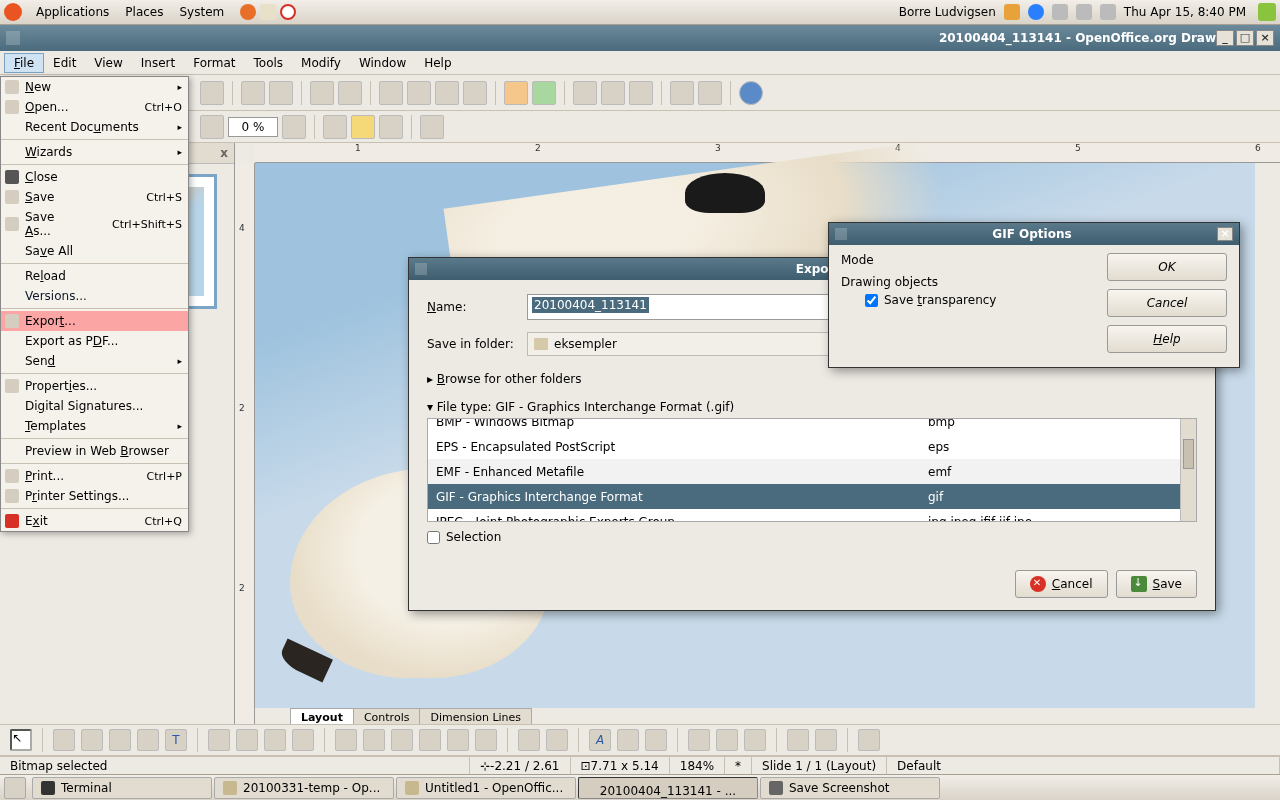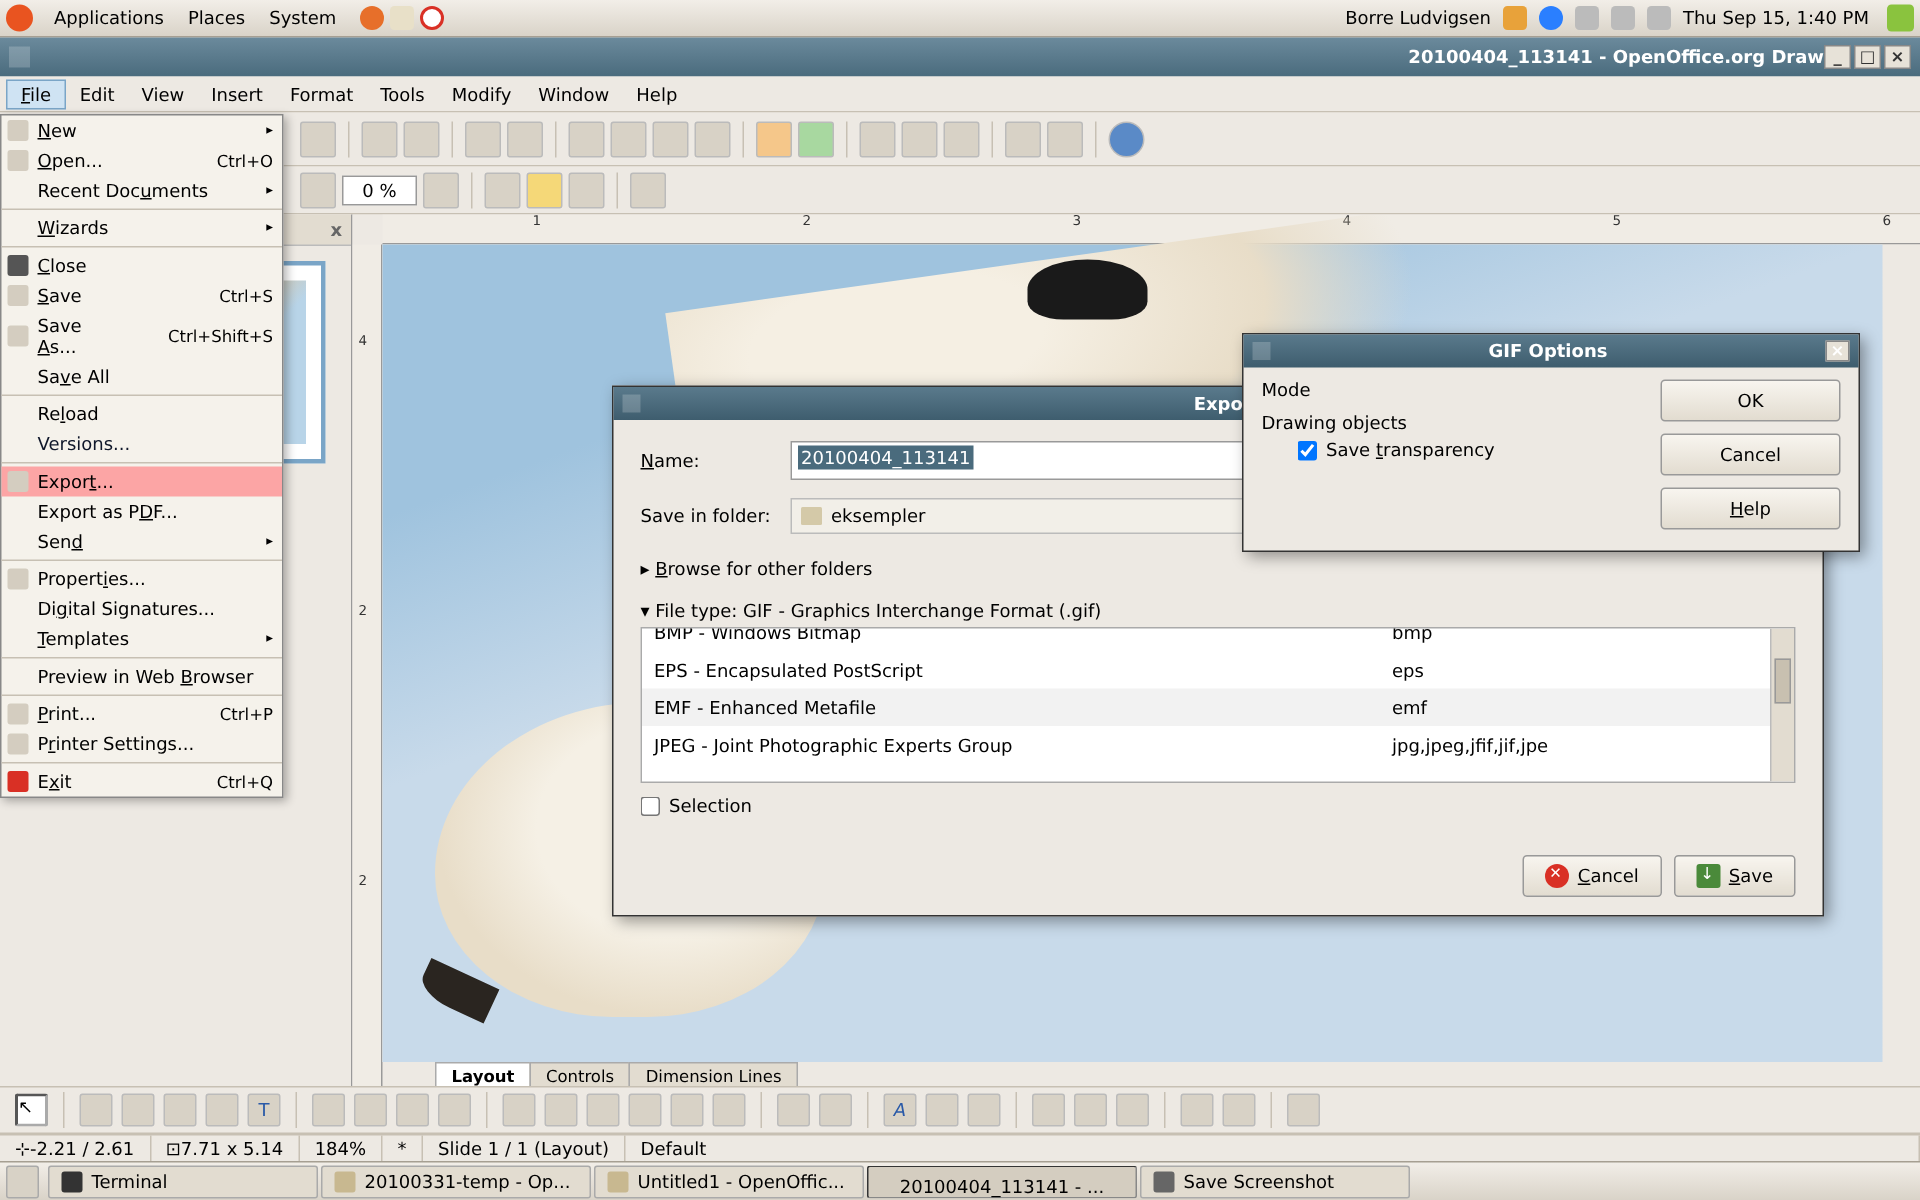--- a/index.html
+++ b/index.html
@@ -83,21 +83,21 @@
 .btn .green { width:16px; height:16px; background:#4a8a3a; border-radius:2px; position:relative; }
 .btn .green::after { content:"↓"; color:#fff; font-size:11px; position:absolute; top:0; left:3px; }
 
 .gif-dlg { position:absolute; top:222px; left:828px; width:412px; background:#ede9e3; border:1px solid #333; box-shadow:3px 3px 10px rgba(0,0,0,0.4); z-index:70; }
 .gif-body { padding:8px 12px 14px; display:flex; }
 .gif-left { flex:1; }
 .gif-left .grp { margin-bottom:8px; }
 .gif-left .grp-title { margin-bottom:4px; }
 .gif-left .chk { display:flex; align-items:center; gap:6px; padding-left:24px; }
 .gif-left .chk input { width:13px; height:13px; }
-.gif-right { width:120px; display:flex; flex-direction:column; gap:8px; }
+.gif-right { width:120px; display:flex; flex-direction:column; gap:8px;font-style:italic; }
 .gif-right .btn { justify-content:center; }
 
 .bottom-toolbar { position:absolute; bottom:44px; left:0; right:0; height:32px; background:#ede9e3; border-top:1px solid #c7c0b3; border-bottom:1px solid #c7c0b3; display:flex; align-items:center; padding:0 10px; gap:6px; }
 .bt-ico { width:22px; height:22px; background:#d8d2c6; border:1px solid #bbb; border-radius:2px; }
 .arrow-tool { border:2px inset #aaa !important; background:#fff !important; }
 
 .statusbar { position:absolute; bottom:26px; left:0; right:0; height:18px; background:#ede9e3; border-top:1px solid #c7c0b3; display:flex; align-items:center; font-size:11px; }
 .statusbar .cell { padding:0 10px; border-right:1px solid #c7c0b3; height:100%; display:flex; align-items:center; }
 .statusbar .cell.wide { flex:1; }
 
@@ -118,21 +118,21 @@
   <div class="tray-icon" style="background:#e76f2a;border-radius:50%;margin-left:8px"></div>
   <div class="tray-icon" style="background:#e8e0c8;margin-left:4px"></div>
   <div class="tray-icon" style="background:#fff;border:2px solid #d93025;border-radius:50%;margin-left:4px"></div>
   <div class="right">
     <span>Borre Ludvigsen</span>
     <div class="tray-icon" style="background:#e8a23a"></div>
     <div class="tray-icon bluetooth"></div>
     <div class="tray-icon"></div>
     <div class="tray-icon"></div>
     <div class="tray-icon"></div>
-    <span>Thu Sep 15,  1:40 PM</span>
+    <span>Thu Apr 15,  8:40 PM</span>
     <div class="runner"></div>
   </div>
 </div>
 
 <div class="app-chrome">
   <div class="titlebar">
     <div class="small-icon"></div>
     <div class="title">20100404_113141 - OpenOffice.org Draw</div>
     <div class="win-btns">
       <div>_</div>
@@ -349,20 +349,24 @@
           <span class="ext">bmp</span>
         </div>
       <div class="ft-row">
           <span>EPS - Encapsulated PostScript</span>
           <span class="ext">eps</span>
         </div>
       <div class="ft-row alt">
           <span>EMF - Enhanced Metafile</span>
           <span class="ext">emf</span>
         </div>
+      <div class="ft-row sel">
+          <span>GIF - Graphics Interchange Format</span>
+          <span class="ext">gif</span>
+        </div>
       <div class="ft-row">
           <span>JPEG - Joint Photographic Experts Group</span>
           <span class="ext">jpg,jpeg,jfif,jif,jpe</span>
         </div>
       <div class="ft-scroll">
           <div class="thumb"></div>
         </div>
     </div>
     <div class="selection-chk">
       <input type="checkbox" style="">
@@ -446,20 +450,21 @@
   <div class="bt-ico"></div>
   <div class="bt-ico"></div>
   <div class="tb-sep"></div>
   <div class="bt-ico"></div>
   <div class="bt-ico"></div>
   <div class="tb-sep"></div>
   <div class="bt-ico"></div>
 </div>
 
 <div class="statusbar">
+  <div class="cell" style="width:470px">Bitmap selected</div>
   <div class="cell">⊹ <span>-2.21 / 2.61</span></div>
   <div class="cell">⊡ <span>7.71 x 5.14</span></div>
   <div class="cell">184%</div>
   <div class="cell">*</div>
   <div class="cell">Slide 1 / 1 (Layout)</div>
   <div class="cell wide">Default</div>
 </div>
 
 <div class="bottom-panel">
   <div class="show-desk"></div>

